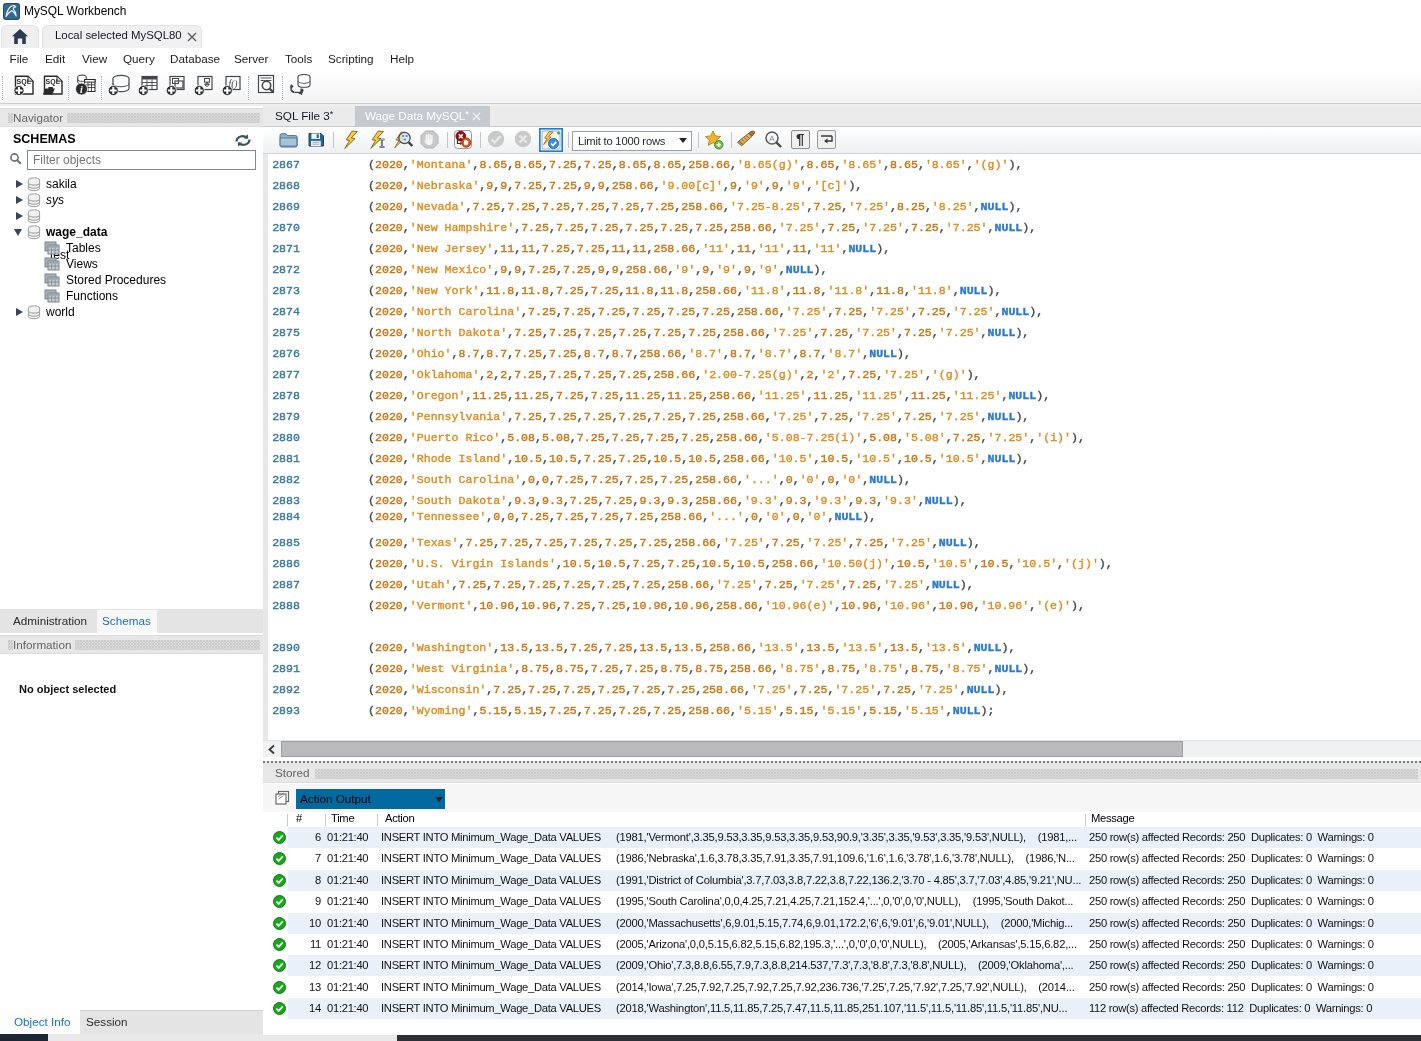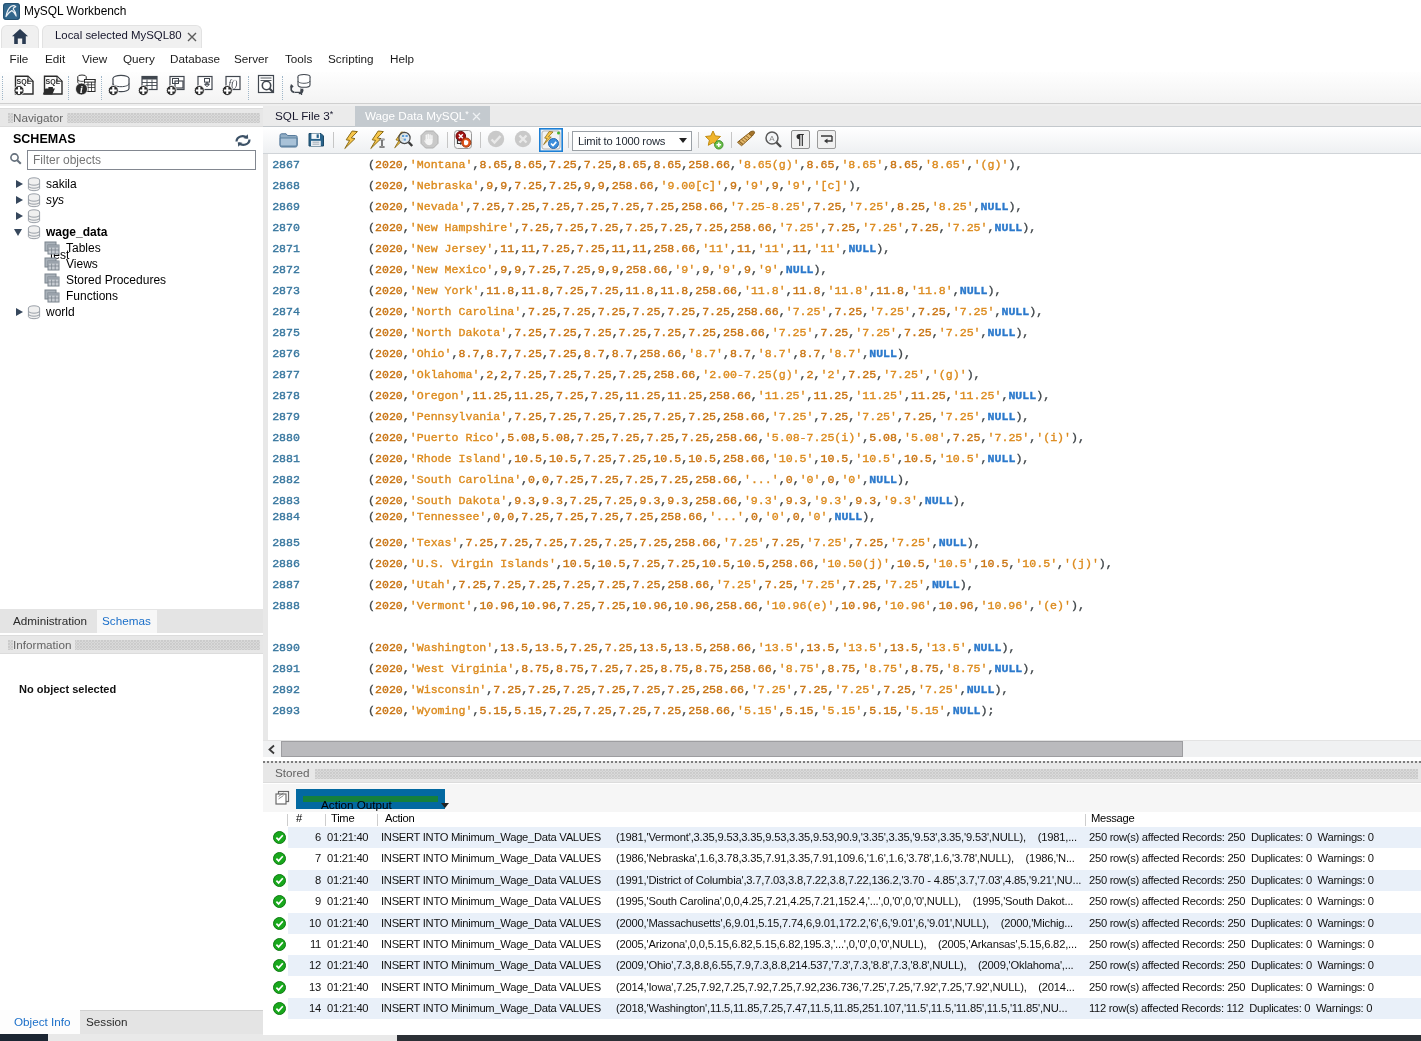--- a/index.html
+++ b/index.html
@@ -41,21 +41,21 @@
 .cd{position:absolute;left:105px;color:#3f4549}
 .cd,.ln{-webkit-text-stroke:0.35px currentColor}
 .cd s{text-decoration:none;color:#dc8a1c}
 .cd n{color:#c97310}
 .cd k{color:#2b79cc;font-weight:bold}
 
 #edscroll{left:263px;top:740px;width:1158px;height:17px;background:#f0f1f2;border-top:1px solid #e3e3e3}
 
 #outhead{left:263px;top:761px;width:1158px;height:22px;background:#e7e7e7;border-top:2px dotted #7c7c7c;border-bottom:1px solid #dcdcdc;color:#636363;font-size:11.7px}
 #outbar{left:263px;top:784px;width:1158px;height:28px;background:#f6f6f6}
-#dropdown{position:absolute;left:33px;top:5px;width:149px;height:20px;background:#15803d;border:7px solid #0369a1;font-size:11.7px;line-height:18px;color:#000;padding-left:18px}
+#dropdown{position:absolute;left:33px;top:5px;width:149px;height:20px;background:#0369a1;border:1px solid #0369a1;font-size:11.7px;line-height:18px;color:#000;padding-left:3px}
 #outtable{left:263px;top:812px;width:1158px;height:223px;background:#fff;font-size:11.2px;letter-spacing:-0.28px}
 .ohead{position:absolute;top:0;height:15px;color:#000}
 .ocol{position:absolute;top:2px;width:1px;height:12px;background:#cdcdcd}
 .orow{position:absolute;left:0;width:1158px;height:21px;line-height:21px}
 .orow.alt .band{background:#e9f0f9}
 .band{position:absolute;left:25px;right:0;top:0;height:100%}
 .onum{position:absolute;left:26px;width:32px;text-align:right;top:0}
 .otime{position:absolute;left:64px;top:0}
 .oact{position:absolute;left:118px;top:0}
 .oval{position:absolute;left:353px;top:0;width:466px;overflow:hidden;white-space:pre;letter-spacing:-0.2px}

